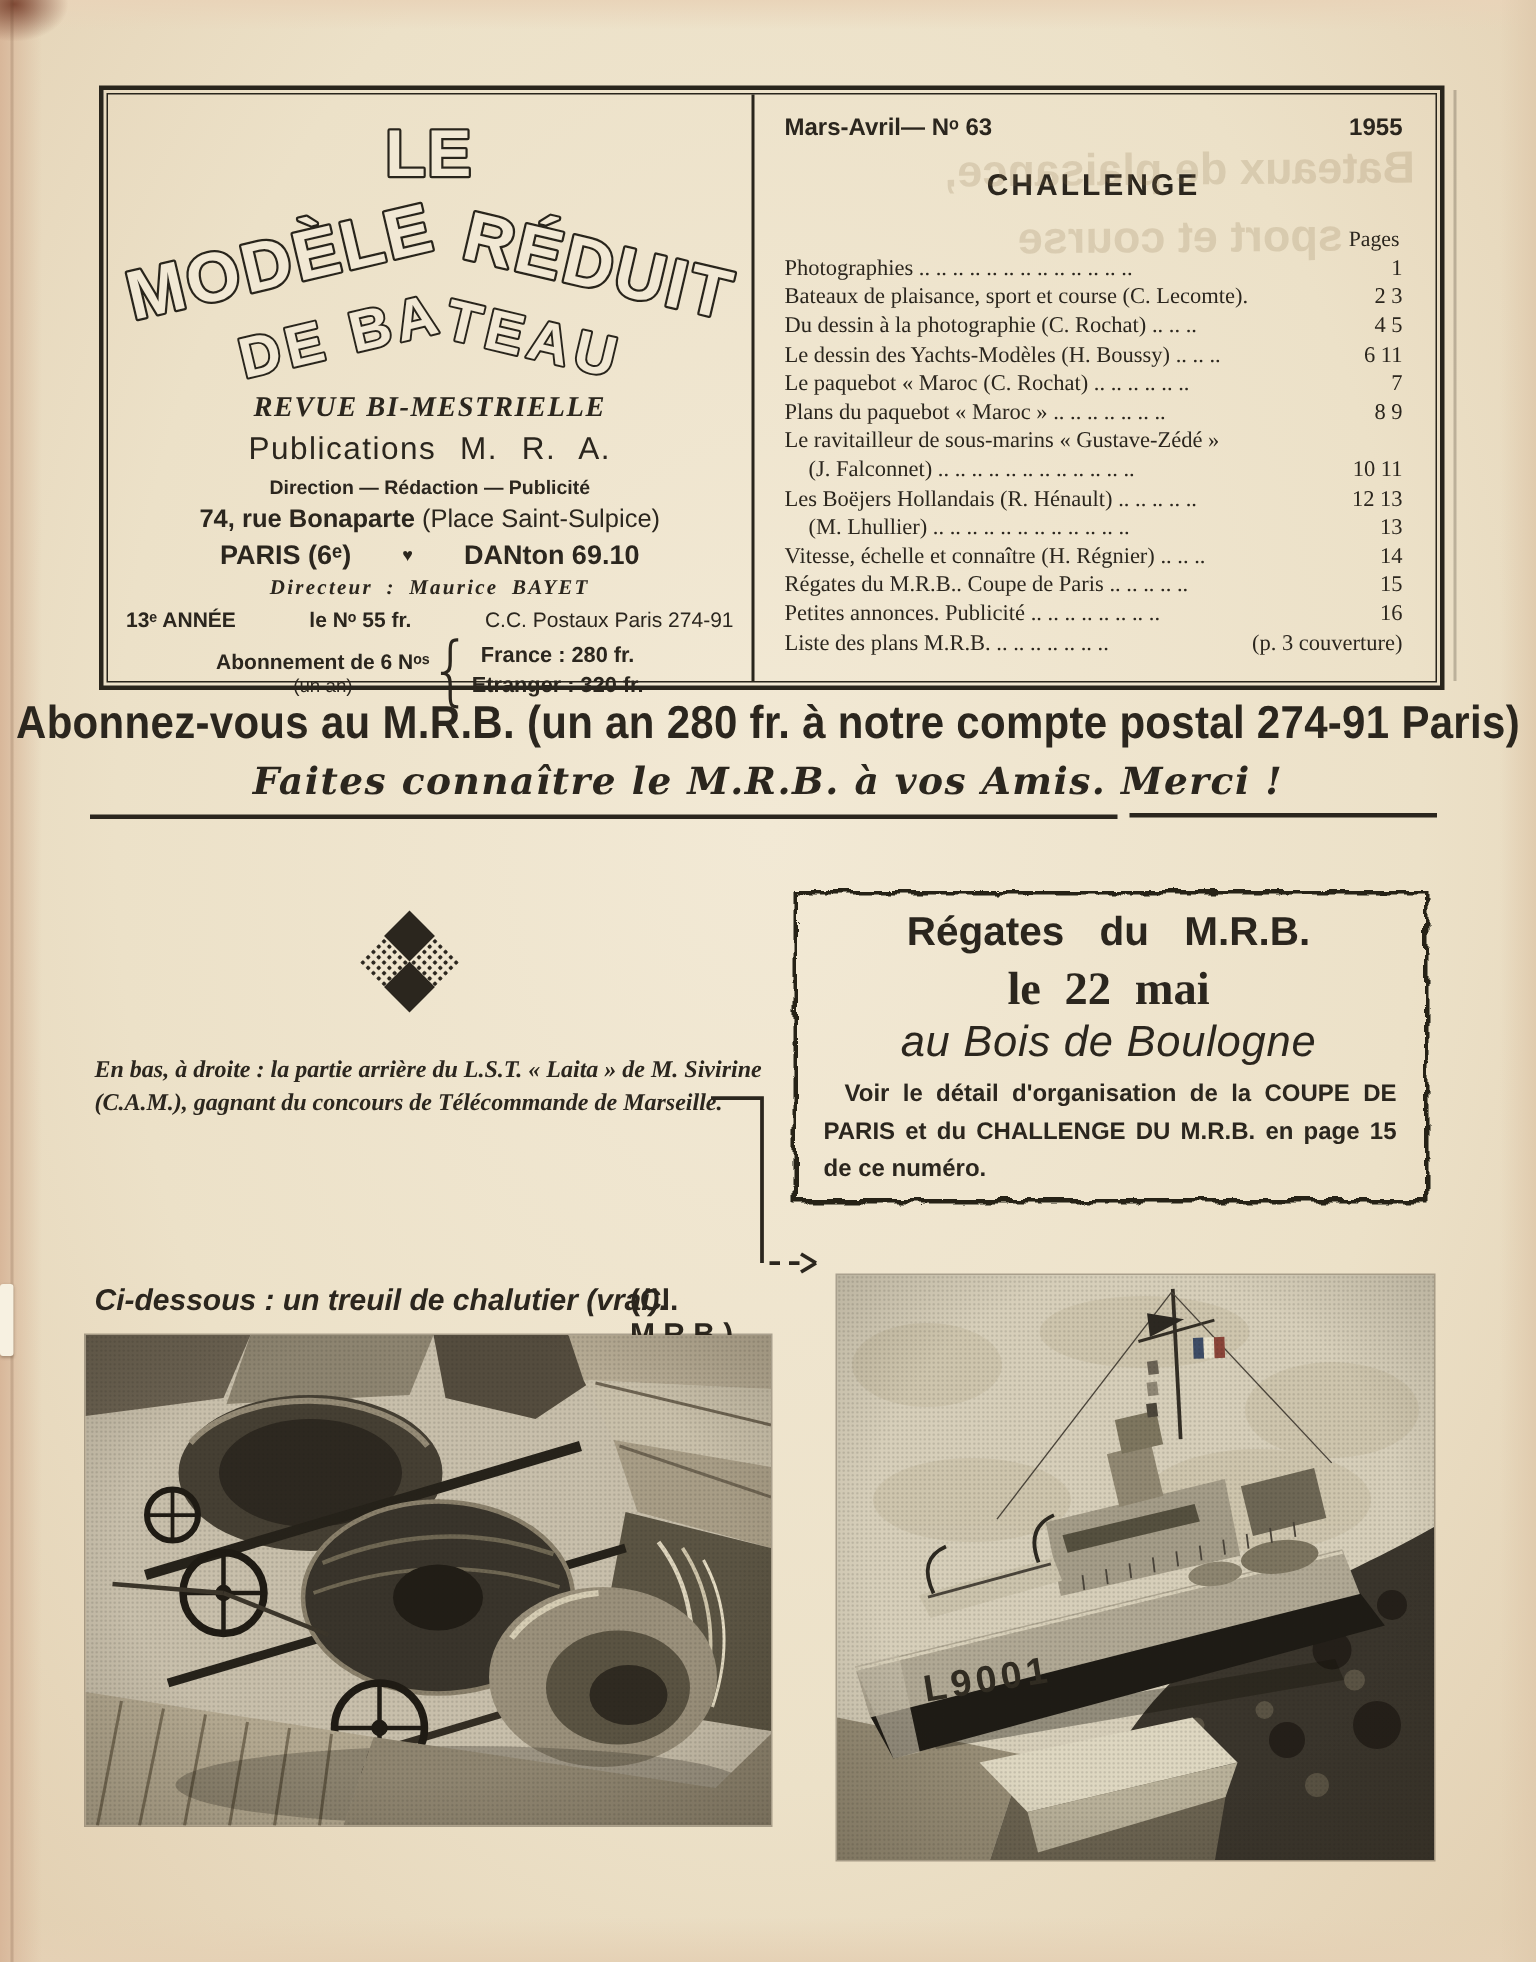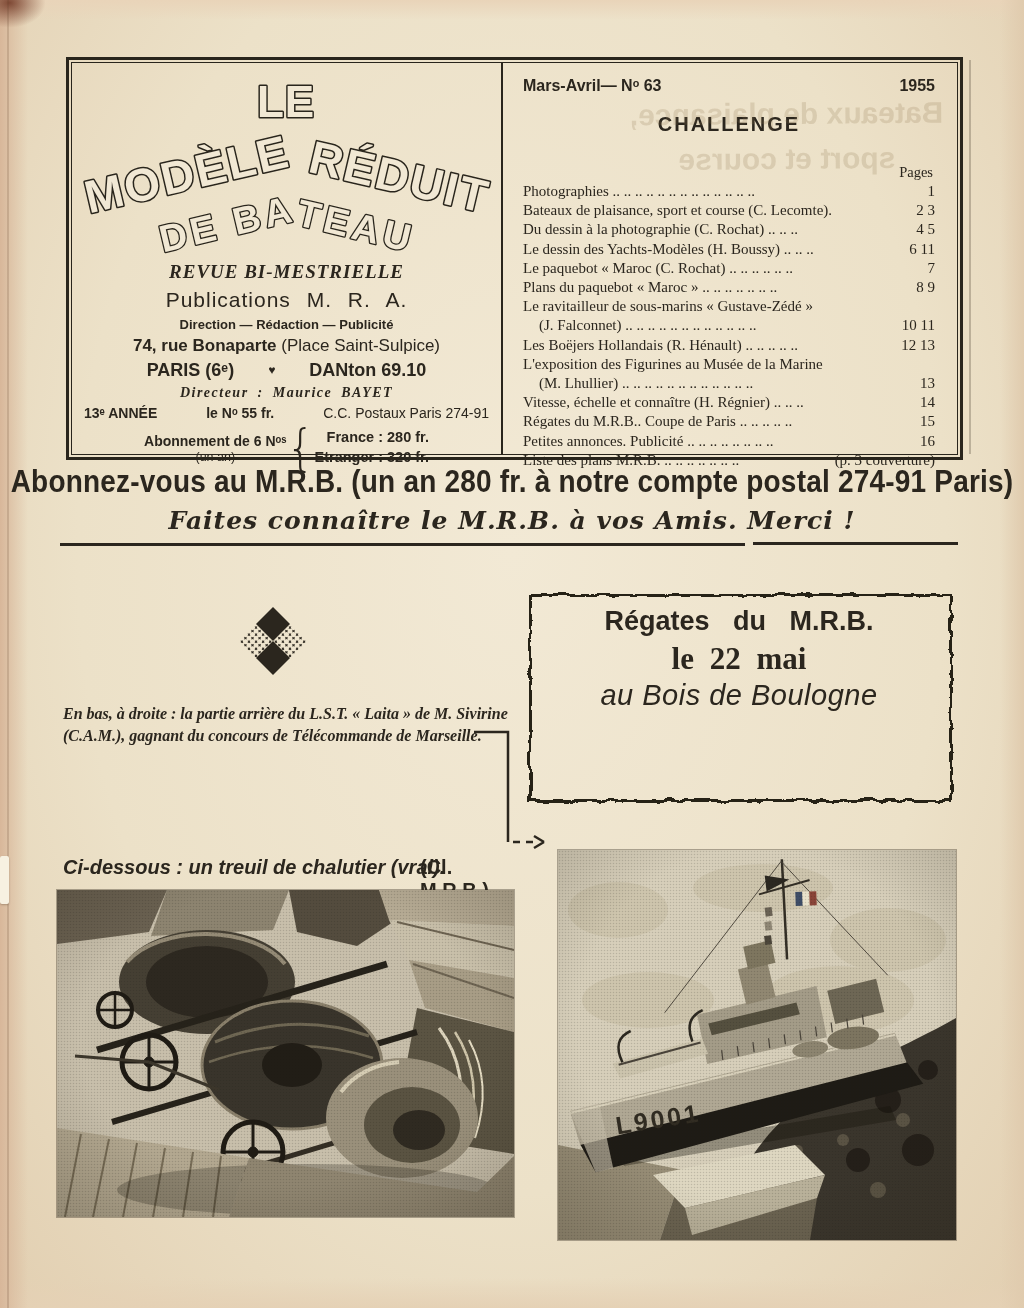--- a/index.html
+++ b/index.html
@@ -40,27 +40,27 @@
   .mh-heart{font-size:12px;margin:0 34px;position:relative;top:-2px;}
   .mh-director{font-family:"Liberation Serif",serif;font-size:14px;font-weight:700;font-style:italic;letter-spacing:1.5px;word-spacing:4px;margin-top:4px;}
   .mh-yearrow{display:flex;justify-content:space-between;align-items:baseline;padding:0 12px;margin-top:4px;}
   .mh-yearrow .annee{font-size:14px;font-weight:700;}
   .mh-yearrow .price{font-size:14px;font-weight:700;}
   .mh-yearrow .postal{font-size:14px;}
   .mh-sub{display:flex;justify-content:center;align-items:center;margin-top:5px;}
   .mh-sub .l1{font-size:14px;font-weight:700;}
   .mh-sub .l2{font-size:12.5px;margin-top:1px;}
   .mh-sub .brace{font-family:"DejaVu Sans",sans-serif;font-size:44px;font-weight:300;transform:scaleY(1.15);line-height:1;}
-  .mh-sub .prices{text-align:right;font-size:14.5px;font-weight:700;line-height:1.35;}
+  .mh-sub .prices{text-align:center;font-size:14.5px;font-weight:700;line-height:1.35;}
 
   
   .issue-row{display:grid;grid-template-columns:auto 1fr auto;font-size:16px;font-weight:700;}
   .issue-row .num{font-weight:700;}
   .som-title{text-align:center;font-size:20px;font-weight:700;letter-spacing:2px;margin-top:18px;}
-  .pages-label{font-family:"Liberation Serif",serif;font-size:14.5px;text-align:right;margin-top:28px;padding-right:2px;}
+  .pages-label{font-family:"Liberation Serif",serif;font-size:14.5px;text-align:right;margin-top:16px;padding-right:2px;}
   .toc{font-family:"Liberation Serif",serif;font-size:15px;line-height:19.2px;margin-top:1px;}
   .toc-row{display:flex;justify-content:space-between;}
   .toc-row .t{white-space:nowrap;overflow:hidden;}
   .toc-row .p{flex-shrink:0;padding-left:8px;white-space:nowrap;}
   .toc-row.indent .t{padding-left:16px;}
   .bleed{position:absolute;right:14px;top:28px;text-align:center;transform:scaleX(-1) rotate(.5deg);
     color:rgba(141,114,74,.20);font-weight:700;line-height:1.5;pointer-events:none;}
   .bleed .b1{font-size:30px;}.bleed .b2{font-size:30px;}
 
   
@@ -206,24 +206,20 @@
               <span class="p"></span>
             </div>
           <div class="toc-row indent">
               <span class="t">(J. Falconnet) .. .. .. .. .. .. .. .. .. .. .. ..</span>
               <span class="p">10 11</span>
             </div>
           <div class="toc-row">
               <span class="t">Les Boëjers Hollandais (R. Hénault) .. .. .. .. ..</span>
               <span class="p">12 13</span>
             </div>
-          <div class="toc-row">
-              <span class="t">L'exposition des Figurines au Musée de la Marine</span>
-              <span class="p"></span>
-            </div>
           <div class="toc-row indent">
               <span class="t">(M. Lhullier) .. .. .. .. .. .. .. .. .. .. .. ..</span>
               <span class="p">13</span>
             </div>
           <div class="toc-row">
               <span class="t">Vitesse, échelle et connaître (H. Régnier) .. .. ..</span>
               <span class="p">14</span>
             </div>
           <div class="toc-row">
               <span class="t">Régates du M.R.B.. Coupe de Paris .. .. .. .. ..</span>
@@ -253,20 +249,21 @@
       <div class="dq-bl"></div>
       <div class="dq-br"></div>
   </div>
 
   <div class="regates">
     <div class="wborder"></div>
     <div class="content">
       <div class="rg-title">Régates du M.R.B.</div>
       <div class="rg-date">le 22 mai</div>
       <div class="rg-place">au Bois de Boulogne</div>
+      <div class="rg-body">Voir le détail d'organisation de la COUPE DE PARIS et du CHALLENGE DU M.R.B. en page 15 de ce numéro.</div>
     </div>
   </div>
 
   <div class="caption1">
     <div>En bas, à droite : la partie arrière du L.S.T. « Laita » de M. Sivirine</div>
     <div>(C.A.M.), gagnant du concours de Télécommande de Marseille.</div>
   </div>
 
   <svg class="connector" width="100" height="140">
     <path d="M 6,16 L 40,16 L 40,126" fill="none" stroke="#2b261e" stroke-width="2.5"></path>

